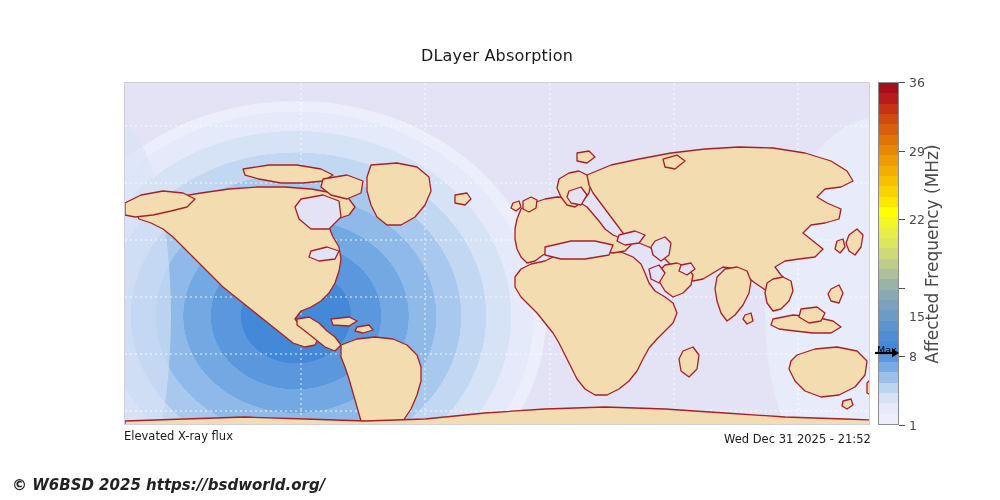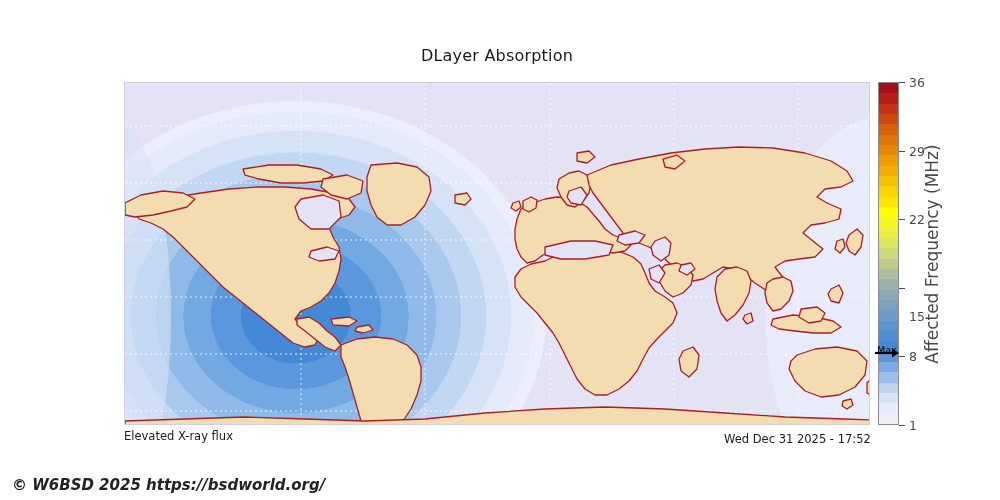--- a/index.html
+++ b/index.html
@@ -429,15 +429,15 @@
   <svg width="24" height="12" viewBox="0 0 24 12">
     <line x1="0" y1="6" x2="17" y2="6" stroke="#000" stroke-width="2.2"></line>
     <polygon points="17,1.5 24,6 17,10.5" fill="#000"></polygon>
   </svg>
 </div>
 
 <div id="status-left">
   <div>Elevated X-ray flux</div>
 </div>
 
-<div id="timestamp">Wed Dec 31 2025 - 17:52</div>
+<div id="timestamp">Wed Dec 31 2025 - 21:52</div>
 
 <div id="footer-credit">© W6BSD 2025 https://bsdworld.org/</div>
 
 </body></html>

